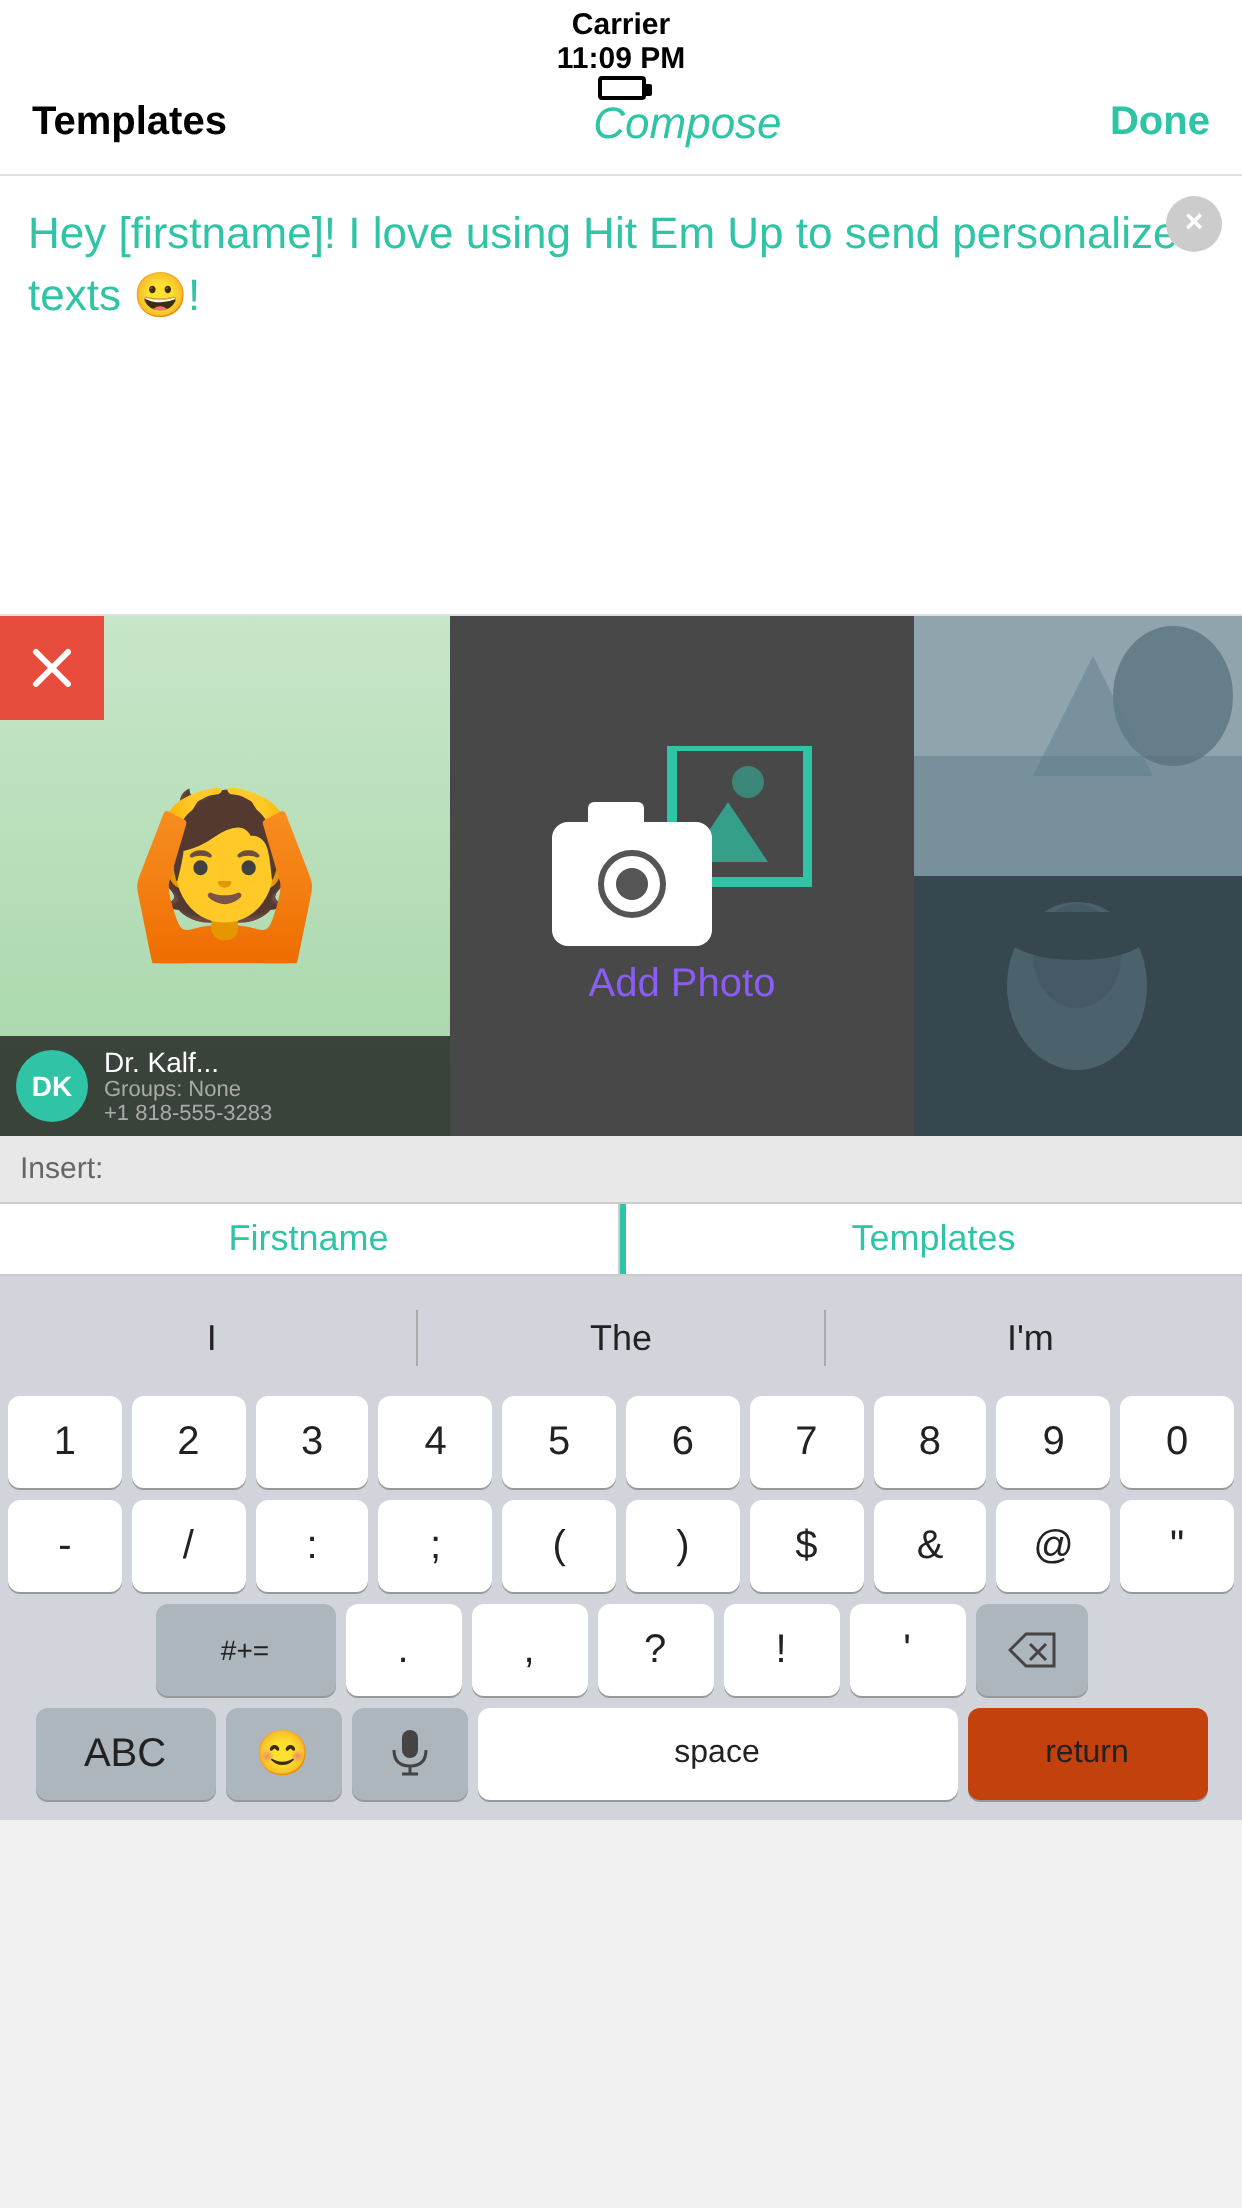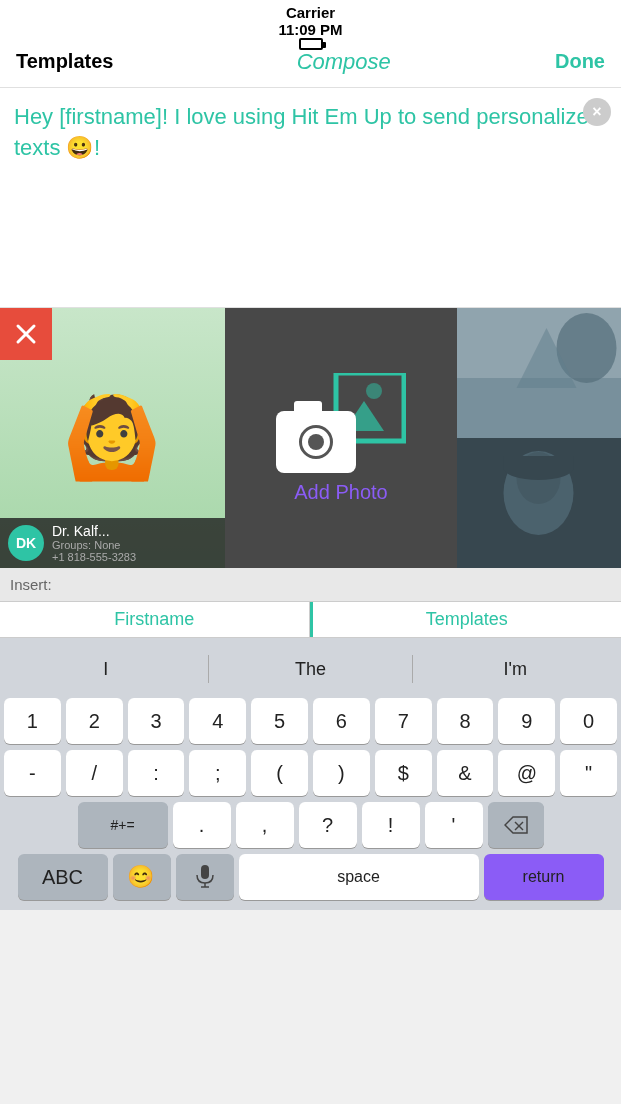--- a/index.html
+++ b/index.html
@@ -319,21 +319,21 @@
       min-width: 80px;
       max-width: 90px;
       font-size: 20px;
     }
     .kb-key.space {
       min-width: 200px;
       max-width: 240px;
       font-size: 16px;
     }
     .kb-key.return {
-      background: #8b5cf6;
+      background: #c2410c;
       min-width: 100px;
       max-width: 120px;
       font-size: 16px;
     }
     .kb-key.delete-key {
       background: #adb5bd;
       min-width: 46px;
       max-width: 56px;
     }
   </style>

